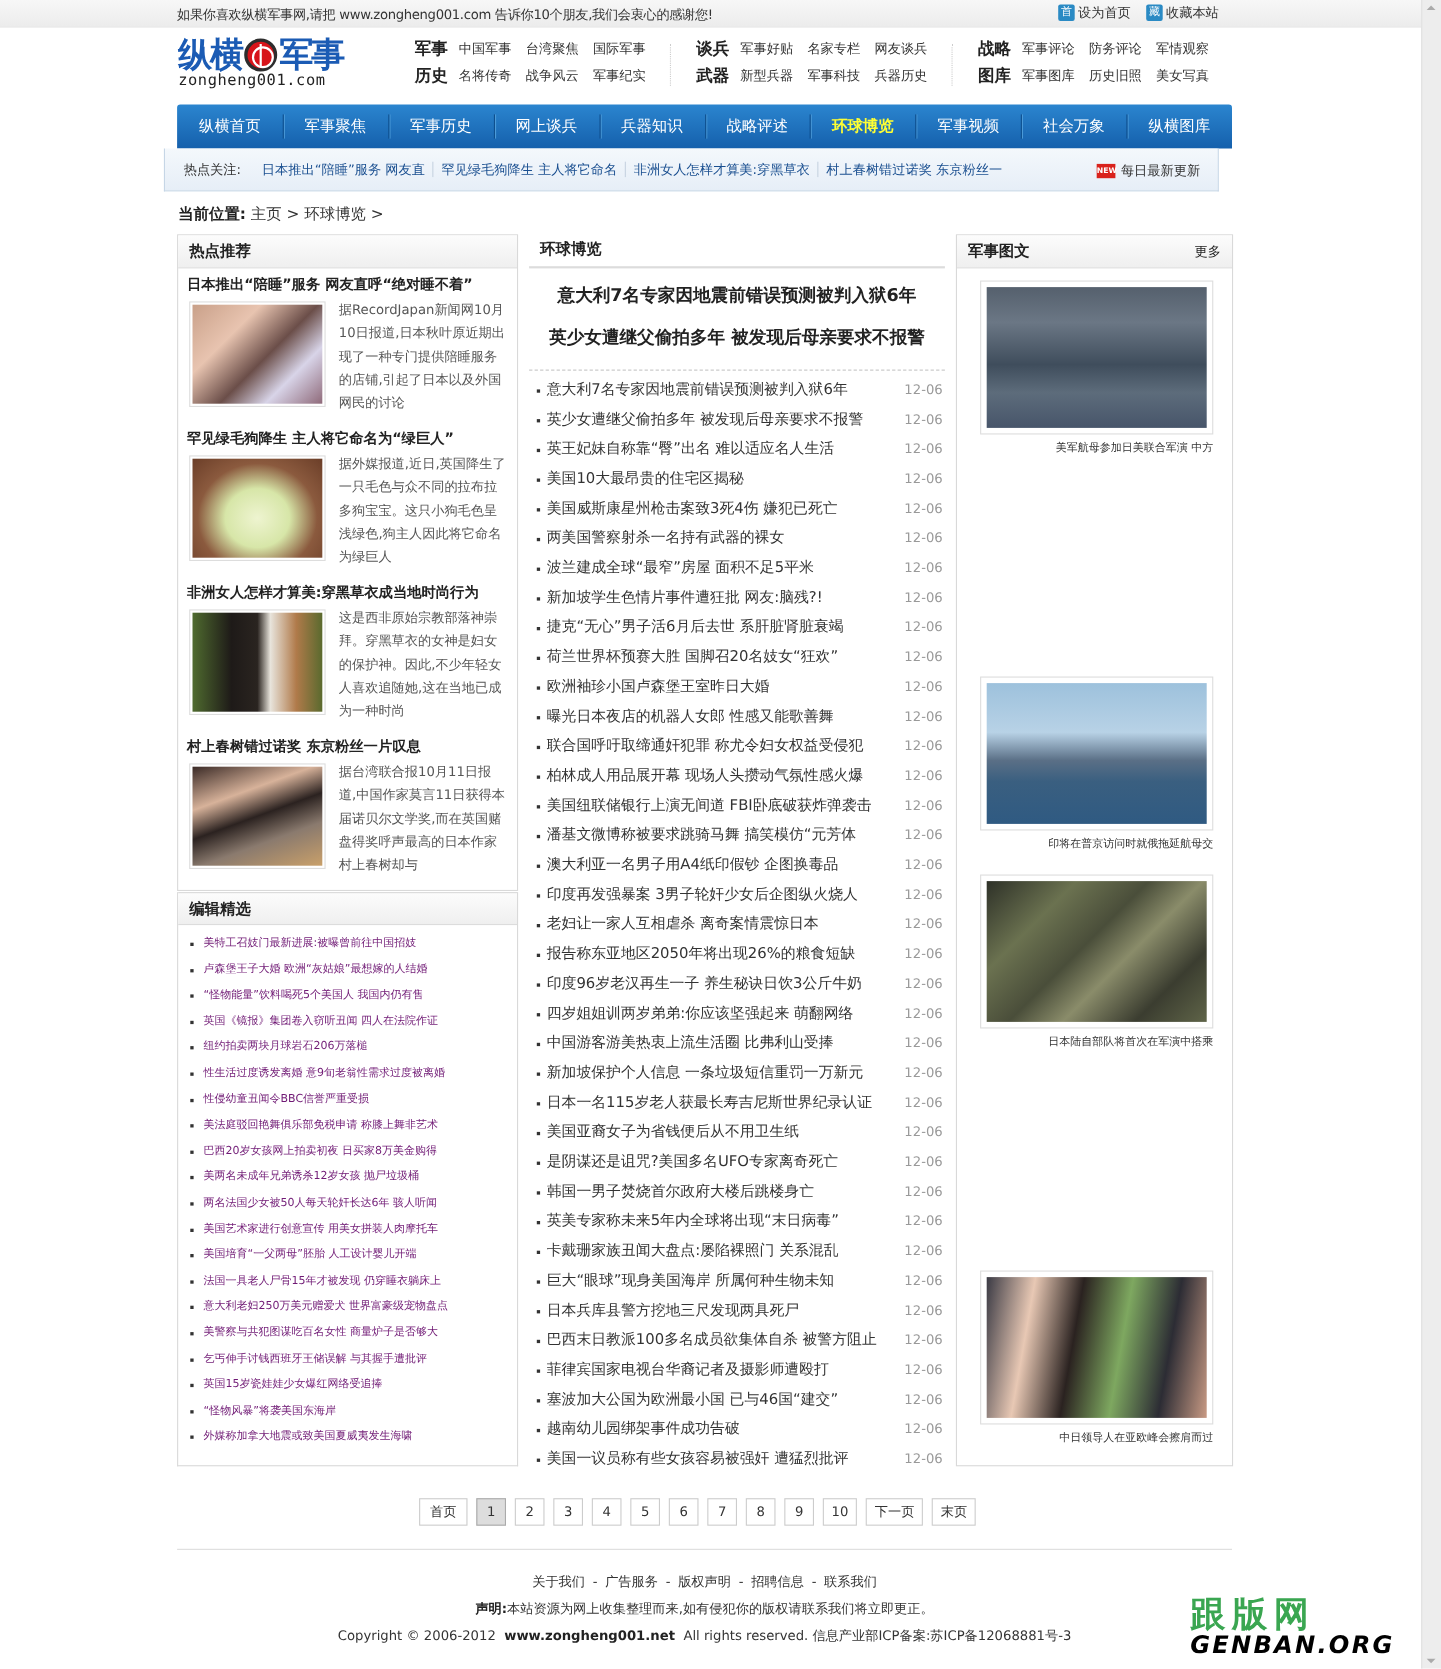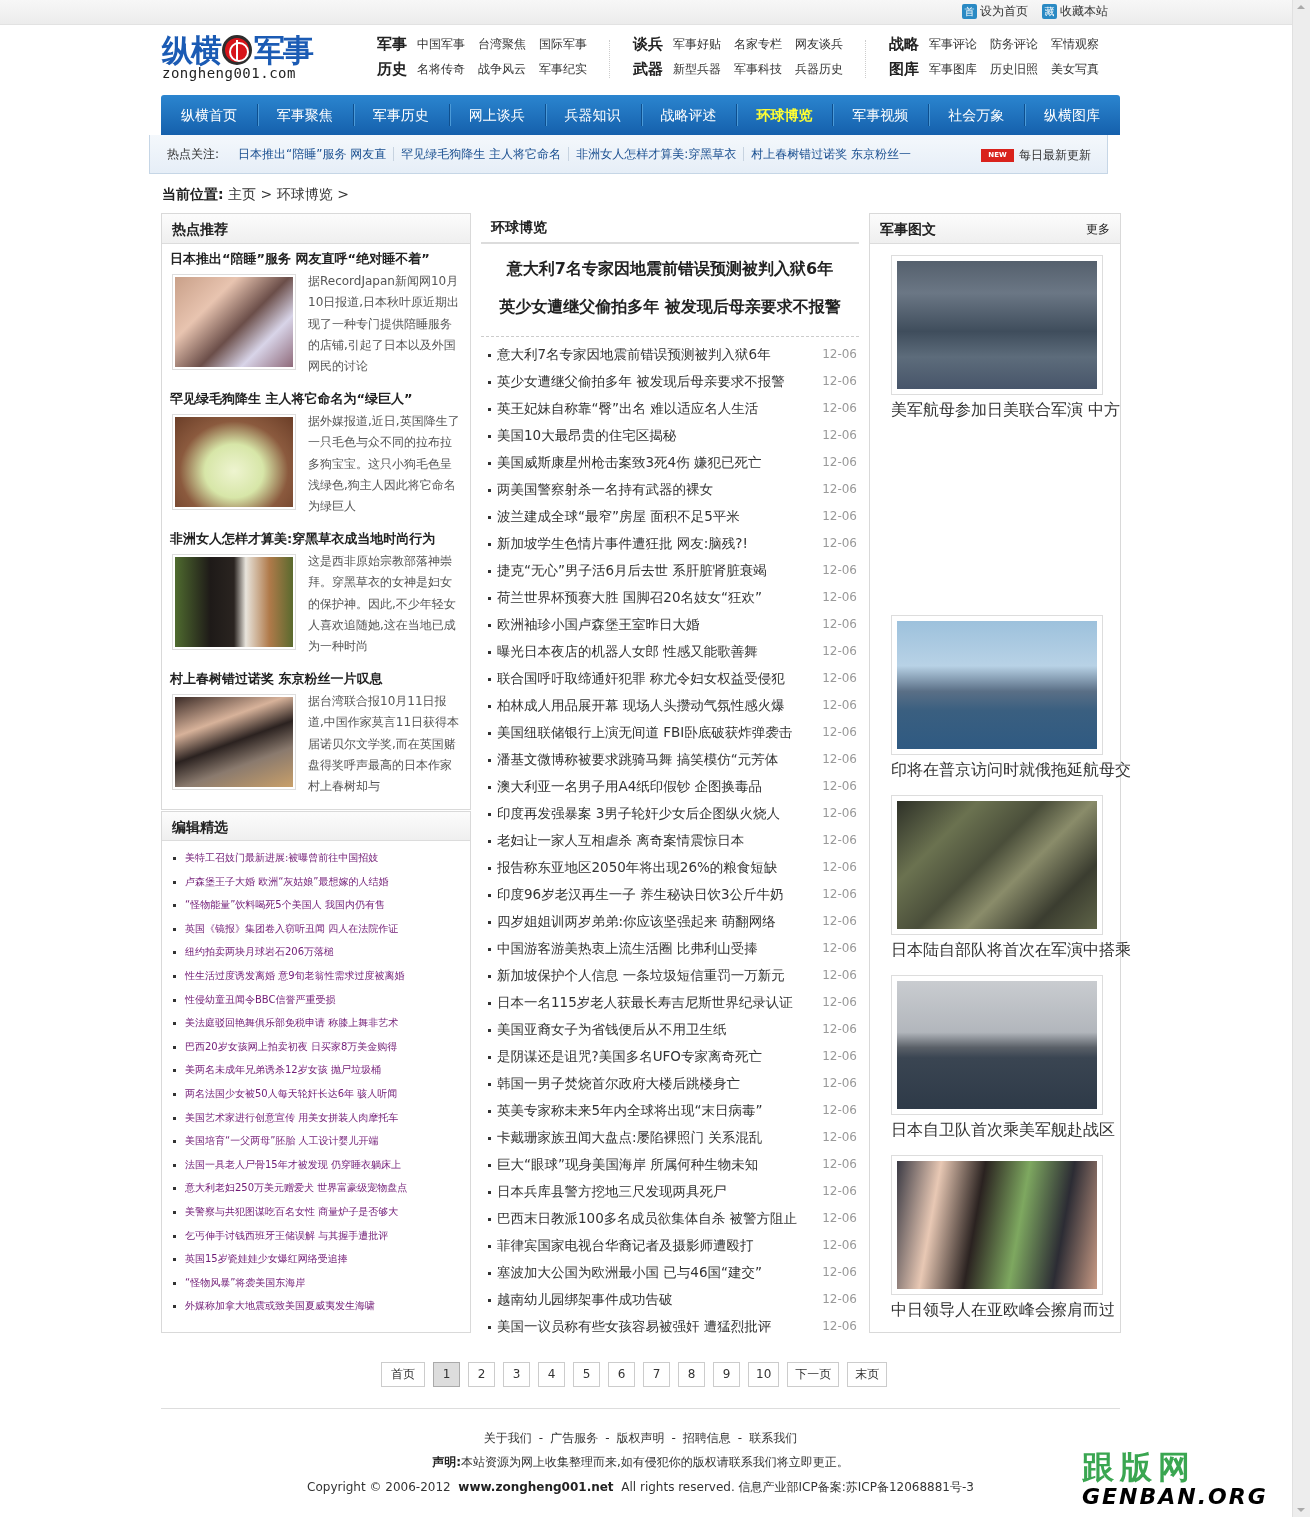--- a/index.html
+++ b/index.html
@@ -42,21 +42,21 @@
 .mainnav{position:absolute;left:161px;top:95px;width:959px;height:40px;background:linear-gradient(#2b85cf,#1560ac);border-radius:3px 3px 0 0;display:flex;align-items:center}
 .mainnav .item{flex:1;text-align:center;color:#fff;font-size:14px;position:relative;line-height:40px}
 .mainnav .item+.item:before{content:"";position:absolute;left:0;top:9px;height:22px;width:1px;background:#0e4f8e;box-shadow:1px 0 0 #4b9ad8}
 .mainnav .item.active{color:#ffff33;font-weight:bold}
 
 .hotbar{position:absolute;left:149px;top:135px;width:959px;height:39px;background:linear-gradient(#f4f8fc,#e6eef7);border:1px solid #c6d6e6;border-top:none;display:flex;align-items:center;padding-left:17px;font-size:12px}
 .hotbar .lbl{color:#333;margin-right:14px}
 .hotbar .hl{color:#1a4f90;padding:0 5px}
 .hotbar .div{width:1px;height:14px;background:#c7d3e0;margin:0 2px}
 .hotbar .upd{position:absolute;right:16px;top:12px;display:flex;align-items:center;gap:5px;color:#333}
-.hotbar .newico{width:33px;height:13px;background:#d9221c;color:#fff;font-size:7px;line-height:13px;text-align:center;font-weight:bold}
+.hotbar .newico{width:17px;height:13px;background:#d9221c;color:#fff;font-size:7px;line-height:13px;text-align:center;font-weight:bold}
 
 .crumb{position:absolute;left:162px;top:186px;font-size:14px;color:#333}
 .crumb b{font-weight:bold;color:#222}
 
 
 .panel{position:absolute;border:1px solid #d9d9d9;background:#fff}
 .ph{height:30px;background:linear-gradient(#fcfcfc,#efefef);border-bottom:1px solid #dcdcdc;padding-left:10px;font-size:14px;font-weight:bold;line-height:30px;color:#222;position:relative}
 .ph .more{position:absolute;right:10px;top:0;font-size:12px;font-weight:normal;color:#222}
 
 
@@ -82,21 +82,21 @@
 .dash{border-top:1px dashed #ccc;margin:10px 0 4px 0}
 .nlist li{height:27px;line-height:27px;font-size:13.5px;color:#333;position:relative;padding-left:16px;white-space:nowrap}
 .nlist li:before{content:"";position:absolute;left:7px;top:13px;width:3px;height:3px;background:#333}
 .nlist .d{position:absolute;right:2px;top:0;font-size:12px;color:#999}
 
 
 .pics{left:869px;top:213px;width:252px;height:1120px}
 .pic{position:absolute;left:21px;width:212px}
 .pic .frame{width:212px;height:140px;border:1px solid #ddd;padding:5px;background:#fff}
 .pic .img{width:100%;height:100%}
-.pic .cap{font-size:16px;color:#333;text-align:right;margin-top:5px;white-space:nowrap}
+.pic .cap{font-size:10px;color:#333;text-align:right;margin-top:5px;white-space:nowrap}
 
 
 .pager{position:absolute;left:381px;top:1362px;display:flex;gap:8px}
 .pager .pg{height:25px;border:1px solid #ccc;background:#fff;font-size:12px;color:#333;line-height:23px;text-align:center;min-width:27px;padding:0 7px}
 .pager .pg.cur{background:#ddd;border-color:#aaa}
 .pager .pg.wide{min-width:44px}
 
 .hr{position:absolute;left:161px;top:1408px;width:959px;border-top:1px solid #ddd}
 
 .footer{position:absolute;left:161px;width:959px;text-align:center;font-size:12px;color:#333}
@@ -107,20 +107,21 @@
 .footer b{color:#222}
 
 .watermark{position:absolute;left:1082px;top:1450px;width:214px}
 .watermark .cn{font-size:32px;font-weight:bold;color:#3aa651;letter-spacing:6px;line-height:34px}
 .watermark .en{font-size:22px;font-weight:bold;font-style:italic;color:#000000;letter-spacing:2px;line-height:26px}
 </style>
 </head>
 <body>
 
 <div class="topbar">
+  <span class="msg">如果你喜欢纵横军事网,请把 www.zongheng001.com 告诉你10个朋友,我们会衷心的感谢您!</span>
   <div class="tools">
     <a class="tool">
       <span class="ico">首</span>
       <span>设为首页</span>
     </a>
     <a class="tool">
       <span class="ico">藏</span>
       <span>收藏本站</span>
     </a>
   </div>
@@ -341,26 +342,20 @@
         <div class="img" style="background:linear-gradient(180deg,#9dc1dc 0%,#b8d2e6 35%,#5a6f86 55%,#3a5f80 70%,#2f5a82 100%)"></div>
       </div>
     <div class="cap">印将在普京访问时就俄拖延航母交</div>
   </a>
   <a class="pic" style="top:581px">
     <div class="frame">
         <div class="img" style="background:linear-gradient(135deg,#2e3128 0%,#6b7250 25%,#4a4e3a 45%,#8a8c6a 60%,#3b3d30 80%,#5f6448 100%)"></div>
       </div>
     <div class="cap">日本陆自部队将首次在军演中搭乘</div>
   </a>
-  <a class="pic" style="top:761px">
-    <div class="frame">
-        <div class="img" style="background:linear-gradient(180deg,#c9ccd0 0%,#b2b6bc 40%,#5a6068 52%,#3a4552 60%,#2e3a48 100%)"></div>
-      </div>
-    <div class="cap">日本自卫队首次乘美军舰赴战区</div>
-  </a>
   <a class="pic" style="top:941px">
     <div class="frame">
         <div class="img" style="background:linear-gradient(100deg,#3a3a44 0%,#e8c8b4 20%,#2a2220 40%,#7ea860 60%,#2c2c34 80%,#c89a84 100%)"></div>
       </div>
     <div class="cap">中日领导人在亚欧峰会擦肩而过</div>
   </a>
 </section>
 
 <div class="pager">
   <a class="pg wide">首页</a>

